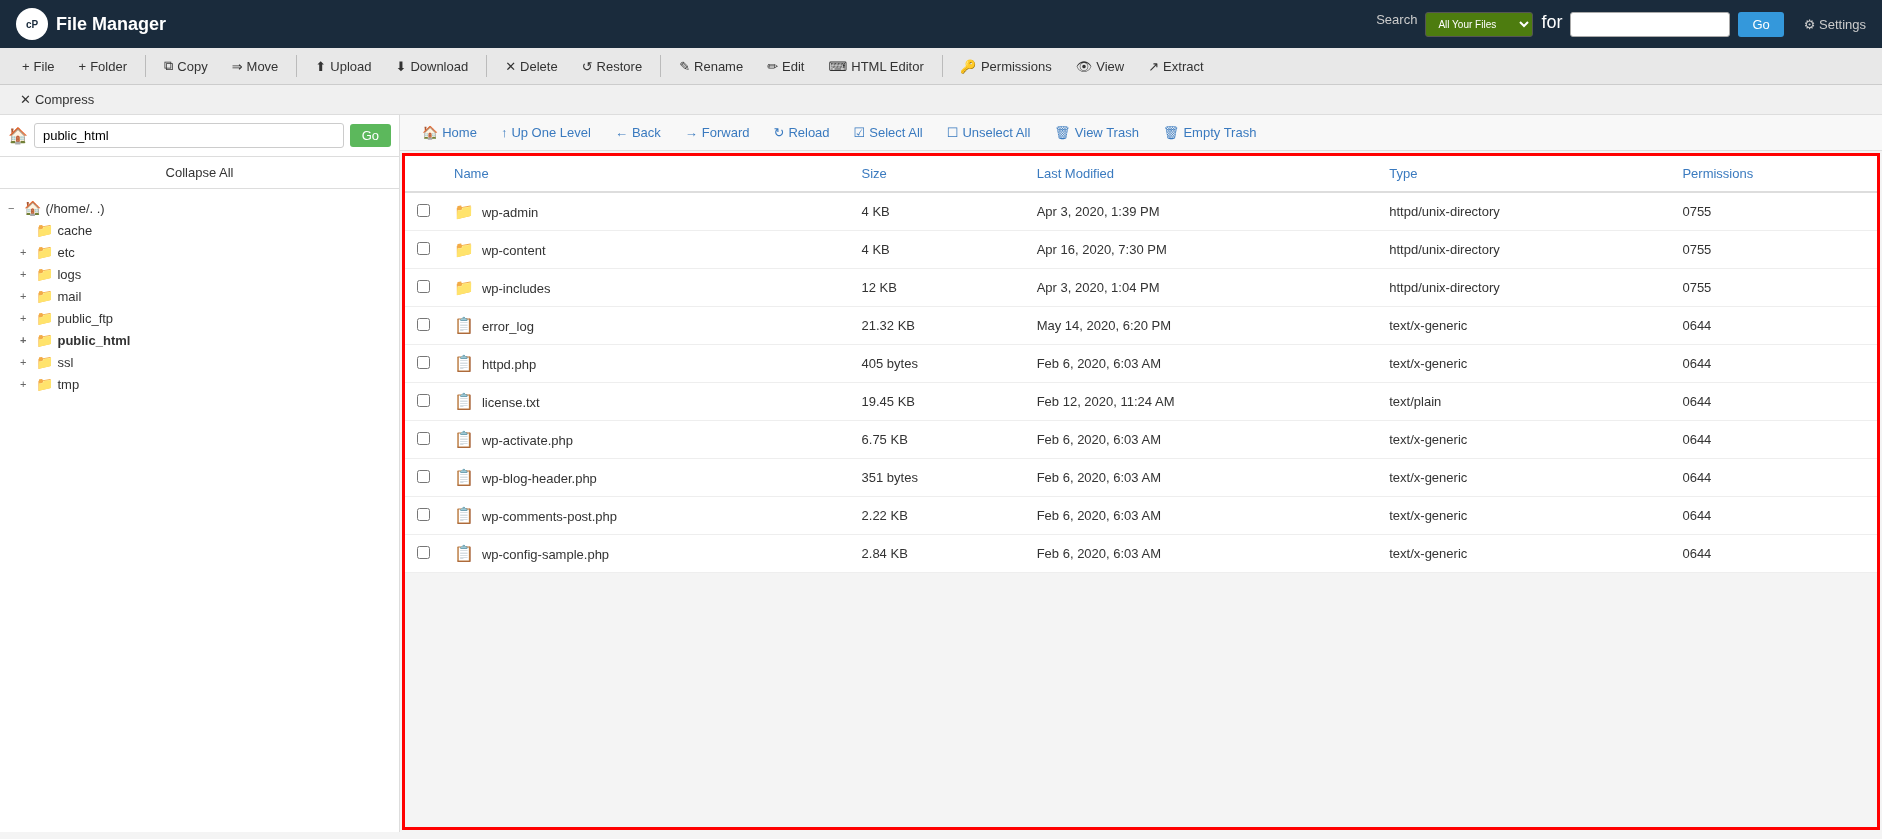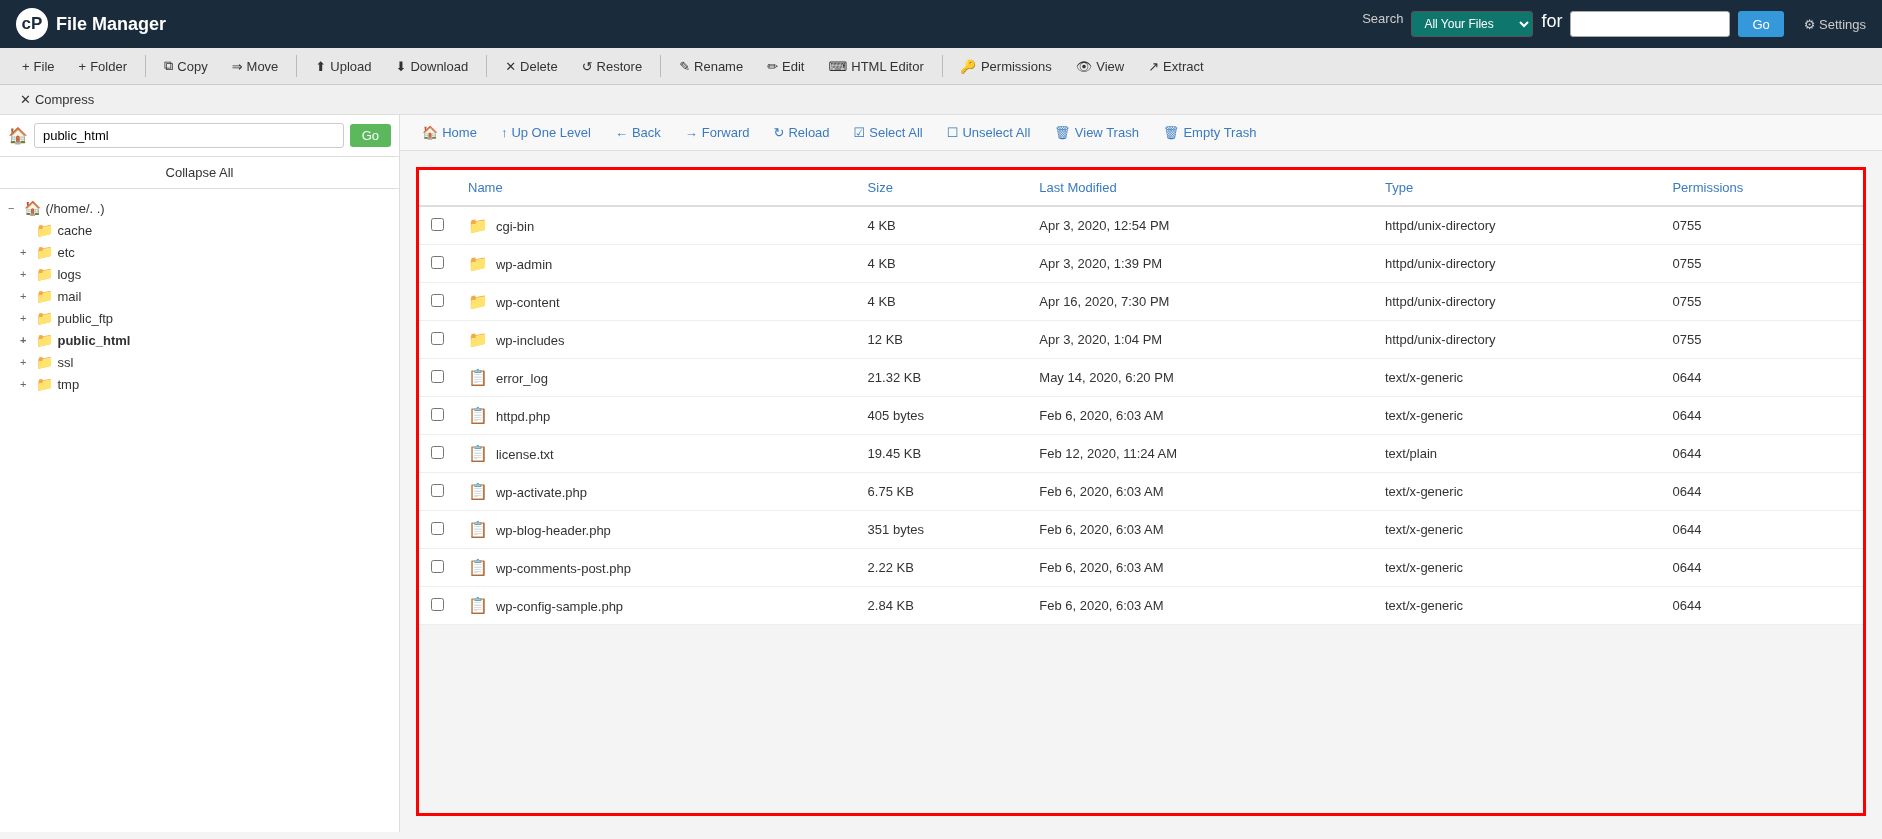--- a/index.html
+++ b/index.html
@@ -26,34 +26,34 @@
     .cp-logo {
       width: 32px;
       height: 32px;
       background: white;
       border-radius: 50%;
       display: flex;
       align-items: center;
       justify-content: center;
       color: #1a2b3c;
       font-weight: bold;
-      font-size: 17px;
+      font-size: 10px;
     }
     .header-search {
       display: flex;
       gap: 8px;
     }
     .header-search label { color: #ccc; font-size: 13px; }
     .header-search select {
       padding: 4px 8px;
       border-radius: 3px;
       border: 1px solid #555;
-      background: #0f766e;
+      background: #4d7c0f;
       color: white;
-      font-size: 12px;
+      font-size: 10px;
     }
     .header-search span { color: #ffffff; font-size: 18px; }
     .header-search input {
       padding: 4px 8px;
       border-radius: 3px;
       border: 1px solid #aaa;
       width: 160px;
       font-size: 13px;
     }
     .btn-go {
@@ -211,21 +211,21 @@
       display: flex;
       align-items: center;
       gap: 4px;
       white-space: nowrap;
       border-radius: 3px;
     }
     .file-table-container {
       flex: 1;
       overflow-y: auto;
       border: 3px solid red;
-      margin: 16px;
+      margin: 2px;
     }
     .file-table {
       width: 100%;
       border-collapse: collapse;
     }
     .file-table thead tr {
       background: white;
       border-bottom: 2px solid #ddd;
     }
     .file-table thead th {
@@ -467,28 +467,20 @@
           <tr>
             <th></th>
             <th>Name</th>
             <th>Size</th>
             <th>Last Modified</th>
             <th>Type</th>
             <th>Permissions</th>
           </tr>
         </thead>
         <tbody id="file-table-body">
-        <tr>
-              <td><input type="checkbox" style=""></td>
-              <td><span style="margin-right: 8px; font-size: 16px; color: rgb(230, 168, 23);">📁</span><span style="color: rgb(51, 51, 51);">cgi-bin</span></td>
-              <td>4 KB</td>
-              <td>Apr 3, 2020, 12:54 PM</td>
-              <td>httpd/unix-directory</td>
-              <td>0755</td>
-            </tr>
             <tr>
               <td><input type="checkbox" style=""></td>
               <td><span style="margin-right: 8px; font-size: 16px; color: rgb(230, 168, 23);">📁</span><span style="color: rgb(51, 51, 51);">wp-admin</span></td>
               <td>4 KB</td>
               <td>Apr 3, 2020, 1:39 PM</td>
               <td>httpd/unix-directory</td>
               <td>0755</td>
             </tr>
             <tr>
               <td><input type="checkbox" style=""></td>

